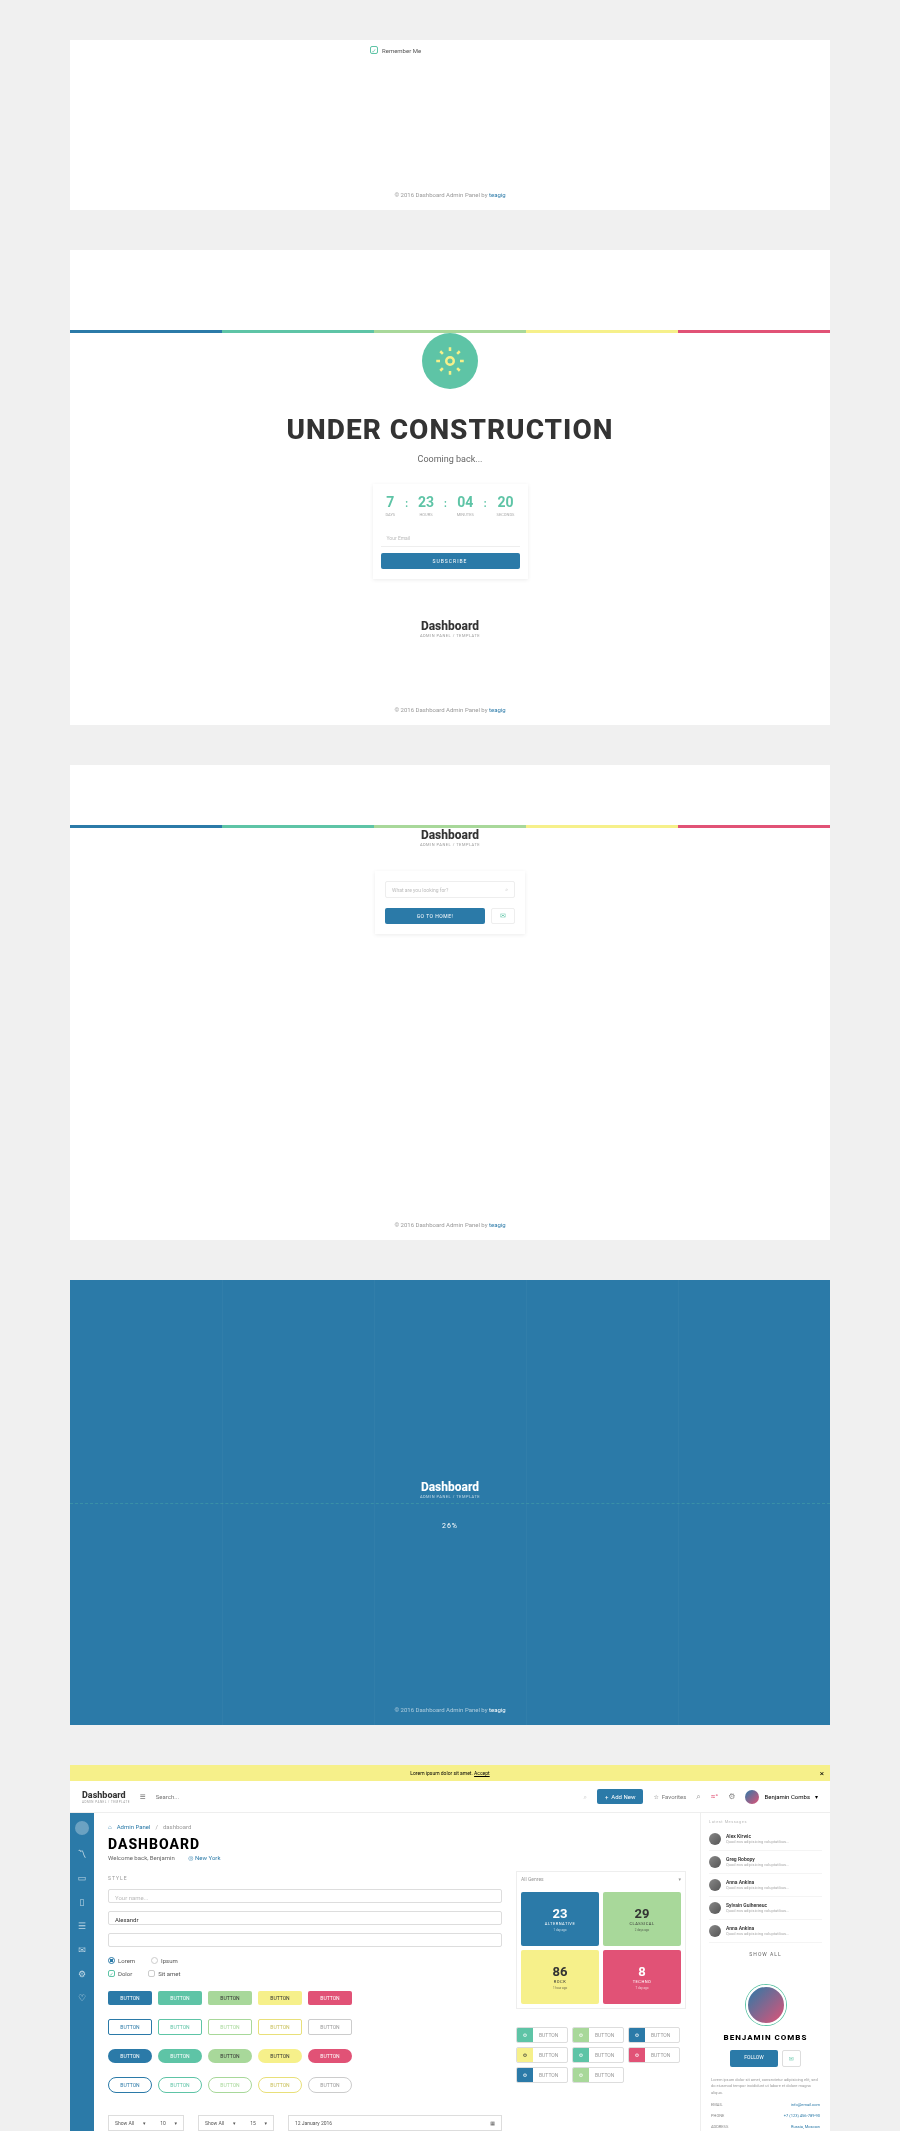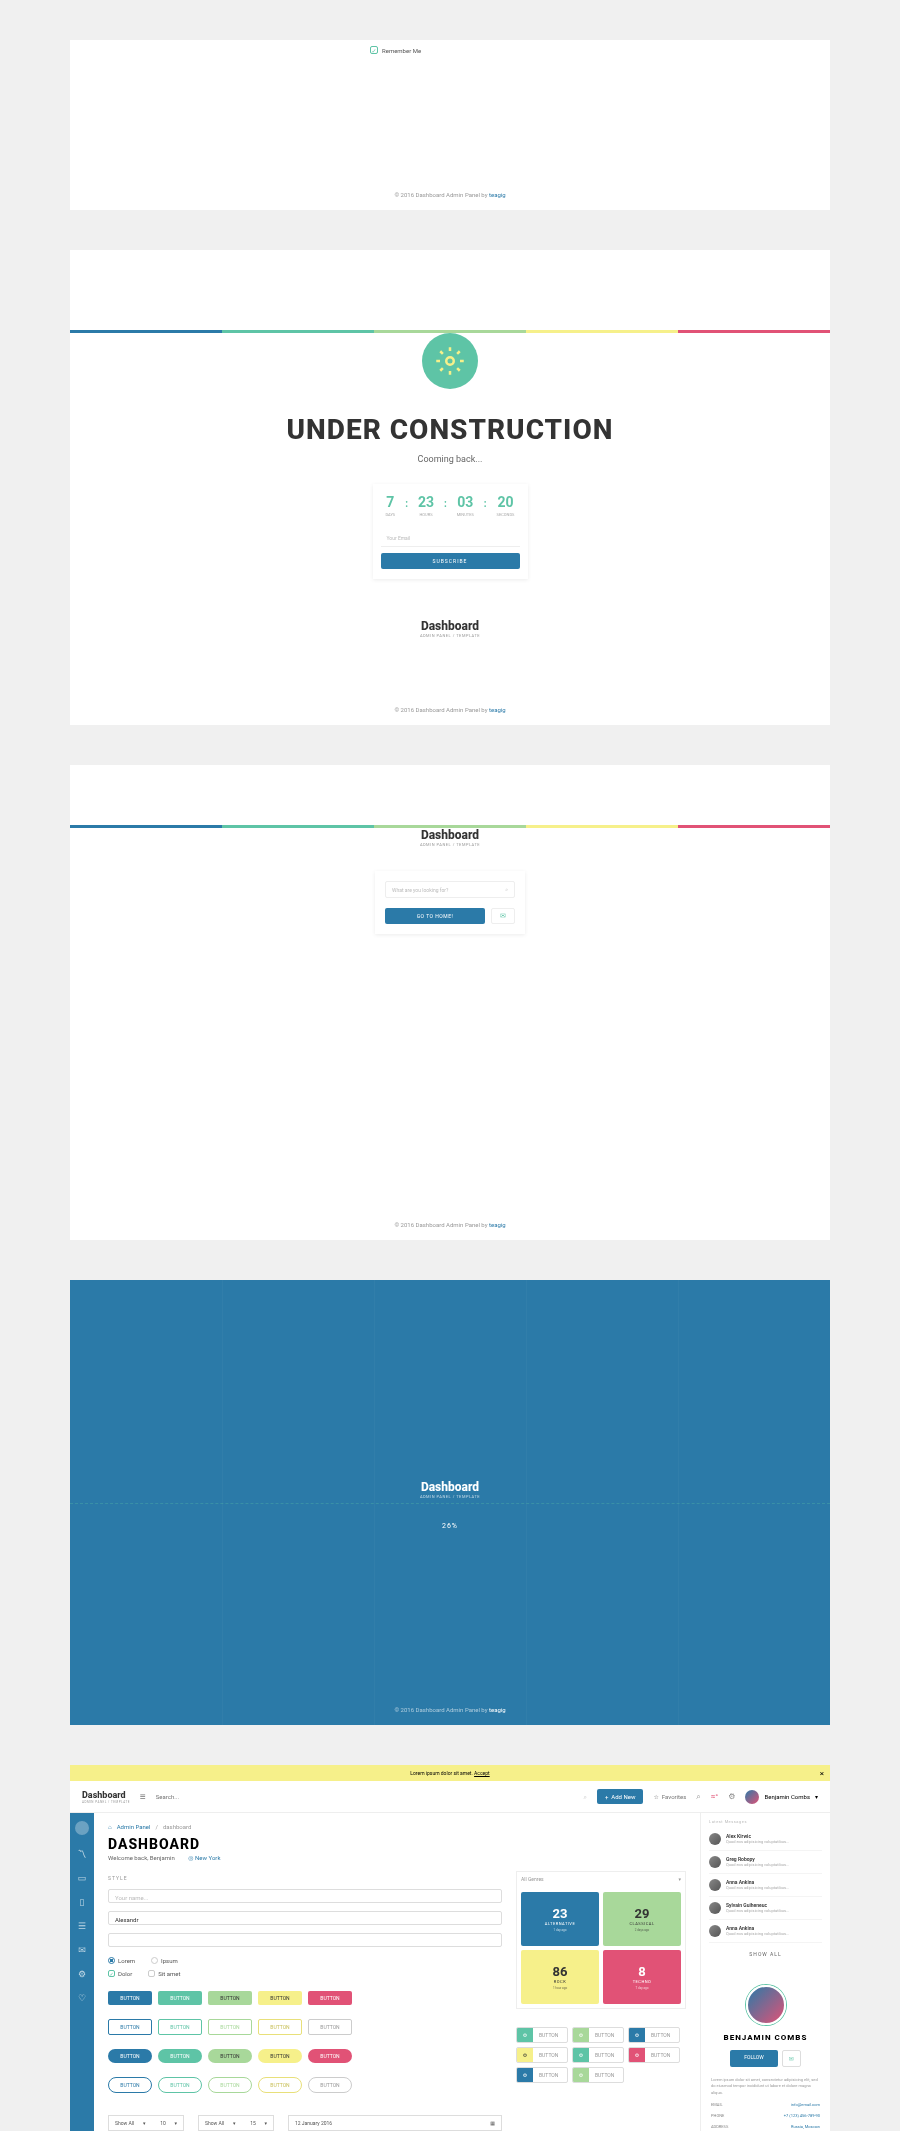--- a/index.html
+++ b/index.html
@@ -170,21 +170,21 @@
         </svg>
   </div>
   <div class="uc-title">UNDER CONSTRUCTION</div>
   <div class="uc-sub">Cooming back...</div>
   <div class="countdown-box">
     <div class="countdown">
       <div class="unit"><span>7</span><small>days</small></div>
       <span class="sep">:</span>
       <div class="unit"><span>23</span><small>hours</small></div>
       <span class="sep">:</span>
-      <div class="unit"><span>03</span><small>minutes</small></div>
+      <div class="unit"><span>04</span><small>minutes</small></div>
       <span class="sep">:</span>
       <div class="unit"><span>20</span><small>seconds</small></div>
     </div>
     <div class="email-field">Your Email</div>
     <div class="sub-btn">SUBSCRIBE</div>
   </div>
   <div class="brand-block">
     <div class="brand-title">Dashboard</div>
     <div class="brand-sub">ADMIN PANEL / TEMPLATE</div>
   </div>

